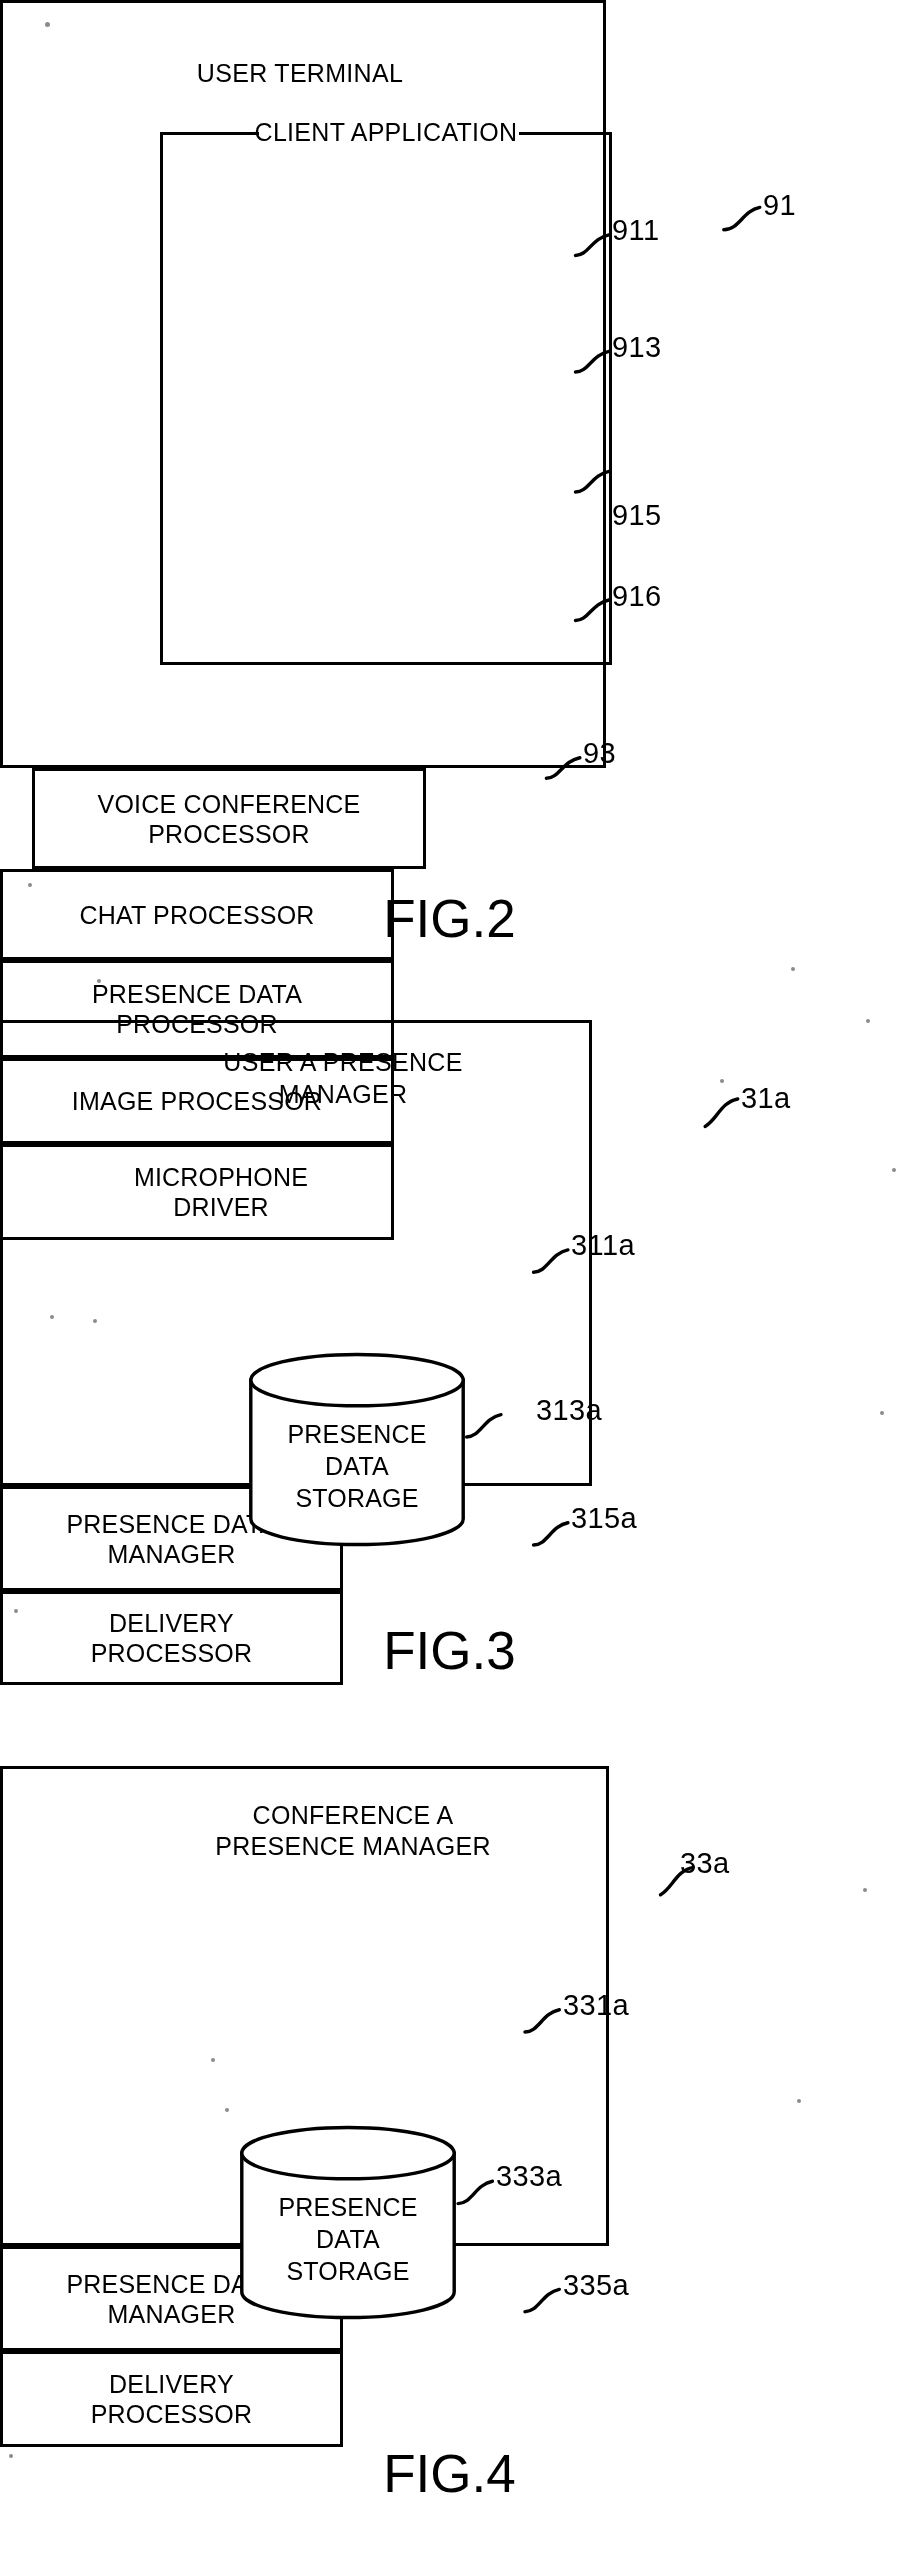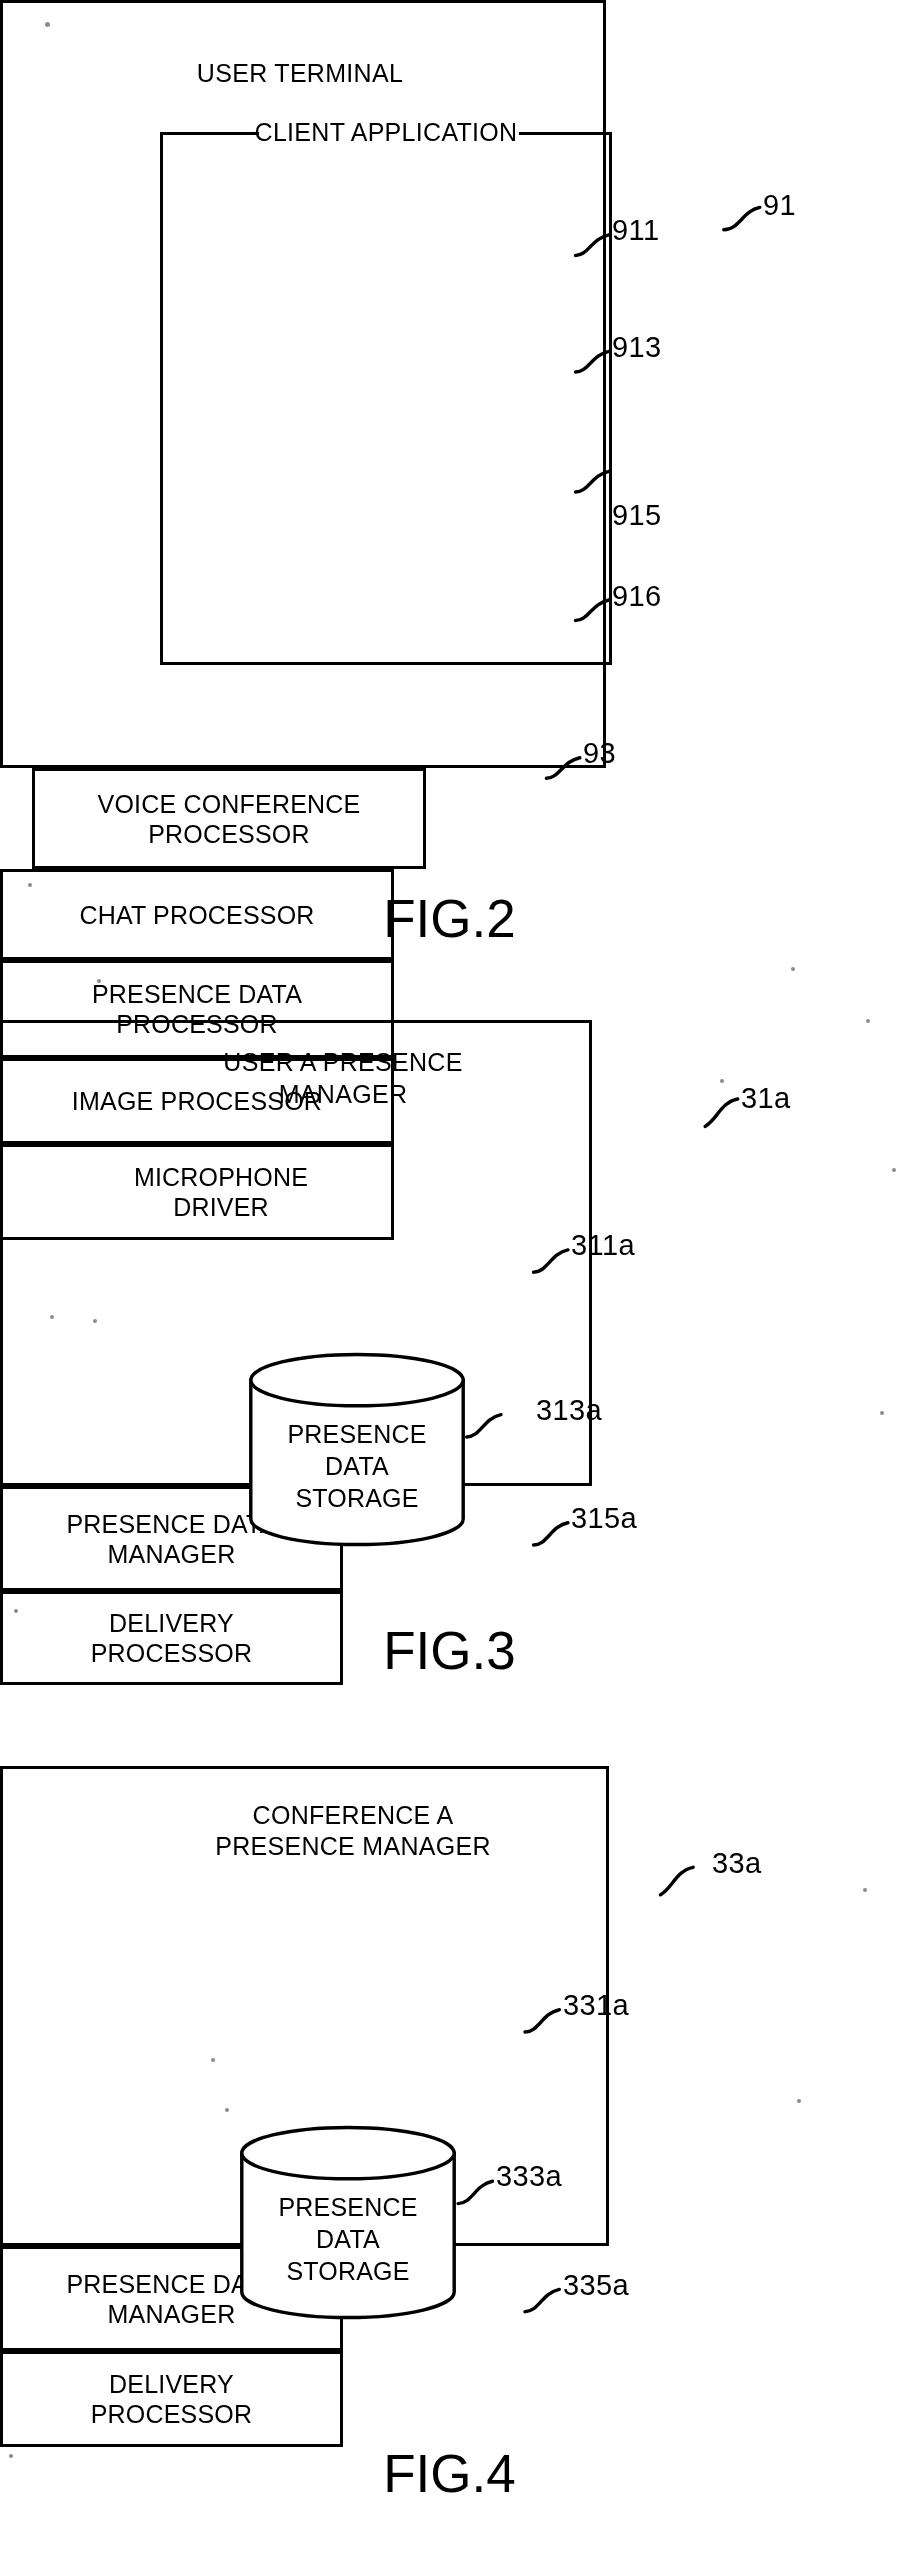--- a/index.html
+++ b/index.html
@@ -280,21 +280,21 @@
         <path d="M 770 150 C 784 142 788 122 808 118"></path>
 
         <path d="M 612 310 C 628 310 632 288 652 284"></path>
 
         <path d="M 534 510 C 550 510 554 488 574 484"></path>
 
         <path d="M 612 636 C 628 636 632 614 652 610"></path>
       </g>
     </svg>
 
-    <div class="ref" style="left:712px; top:81px;">33a</div>
+    <div class="ref" style="left:680px; top:81px;">33a</div>
     <div class="ref" style="left:563px; top:223px;">331a</div>
     <div class="ref" style="left:496px; top:394px;">333a</div>
     <div class="ref" style="left:563px; top:503px;">335a</div>
 
     <div class="fig-caption" style="position:absolute; left:0; top:677px; width:899px;">FIG.4</div>
   </div>
 
   <div>
     <span class="speck" style="left:45px;  top:22px;  width:5.1px; height:5.1px;"></span>
     <span class="speck" style="left:28px;  top:883px;width:4.3px; height:4.3px;"></span>

